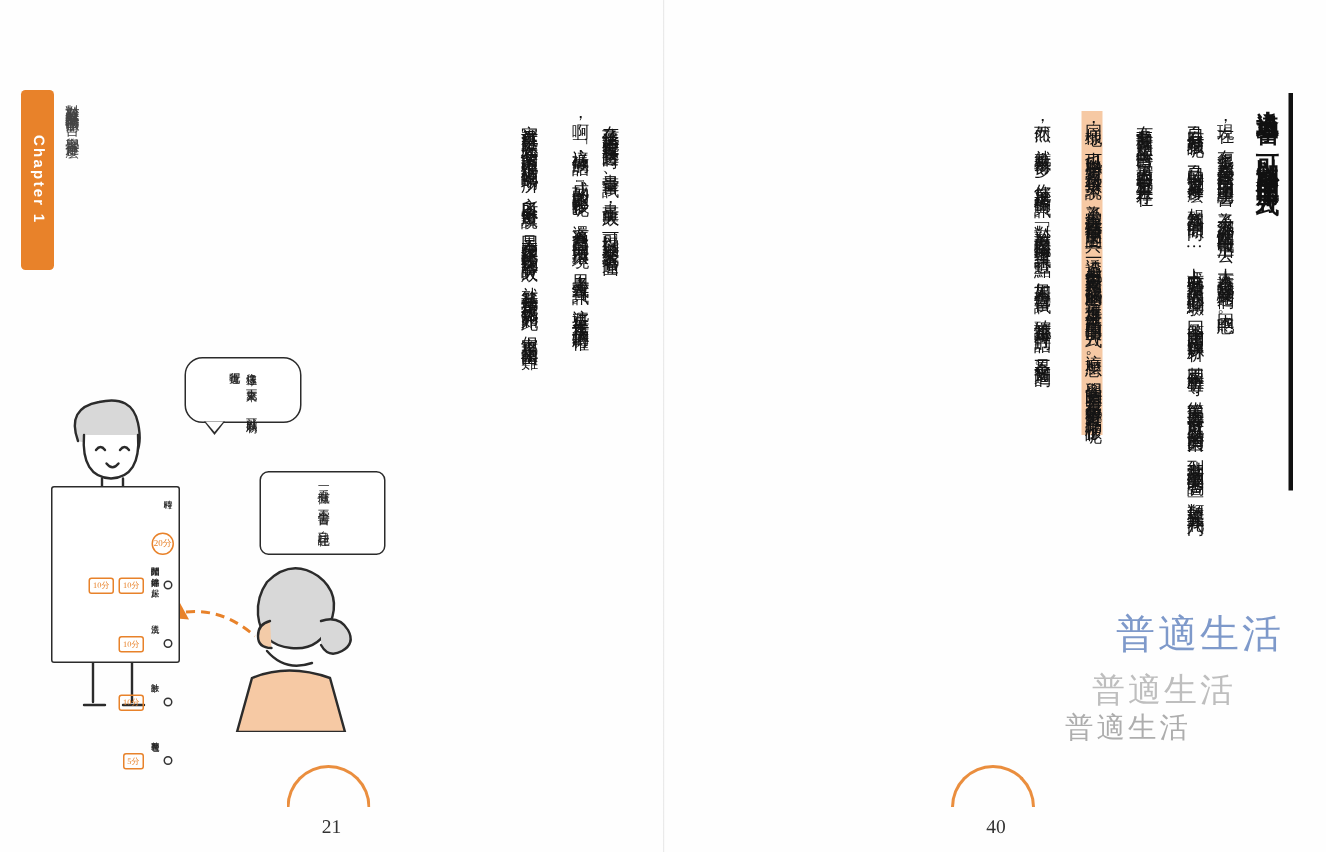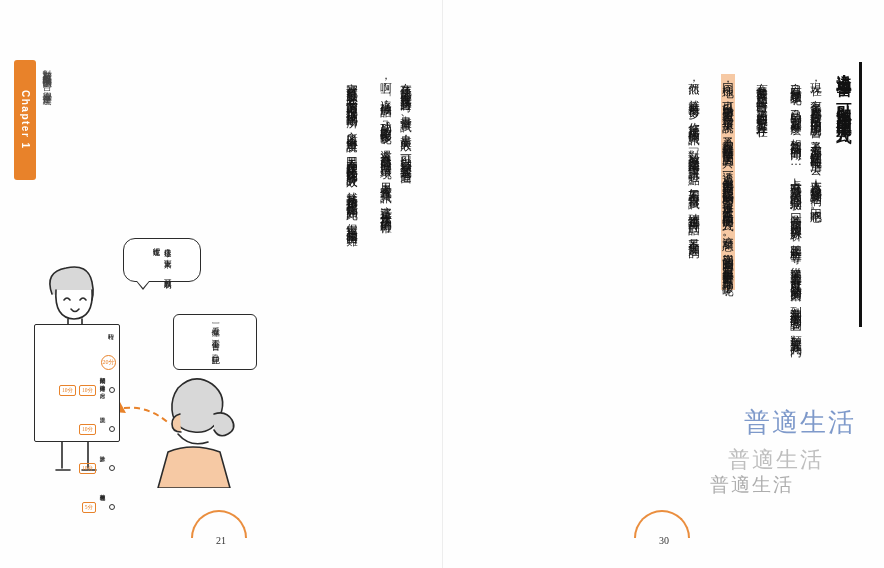--- a/index.html
+++ b/index.html
@@ -97,24 +97,24 @@
   
   .hl {
     background: #F6C9A4;
     padding: 0 1px;
     box-decoration-break: clone;
   }
 
   
   .folio {
     position:absolute;
-    bottom:22px;
+    bottom:9px;
     width:60px; text-align:center;
     font-family:"Liberation Serif", serif;
-    font-size:10px; color:#333;
+    font-size:13px; color:#333;
   }
   .folio-arc {
     position:absolute;
     bottom:30px;
     width:56px; height:28px;
     border:2px solid #E8822A;
     border-bottom:none;
     border-radius: 56px 56px 0 0;
     opacity:0.9;
   }
@@ -353,17 +353,17 @@
       <div class="vcol" style="height:412px; width:20px; margin-left:14px;">有非常多種回應「想了解自己」這一需求的自我分析工具正存在。</div>
       <div class="vcol" style="height:412px; width:20px; margin-left:14px;">自己有什麼強項呢？自己的特別之處是什麼？想知道自己的傾向……占卜或有如猜謎一般的心理測驗，回答十題問題後加以分析、某因解析等等，從簡單不需要什麼就可以知道的東西，到非常細緻的問卷調查，類型模式五花八門，</div>
       <div class="vcol" style="height:412px; width:20px;">現在，有很多大人都想要架構自己的使用說明書。為了充滿不確定性的時代中活下去。大人應該也會感受到迷惘、困惑吧。</div>
     </div>
 
     <div class="watermark wm1">普適生活</div>
     <div class="watermark wm2">普適生活</div>
     <div class="watermark wm3">普適生活</div>
 
     <div class="folio-arc" style="left:192px;"></div>
-    <div class="folio" style="left:192px;">30</div>
+    <div class="folio" style="left:192px;">40</div>
   </div>
 
   <div class="gutter-shadow"></div>
 </div>
 
 </body></html>

